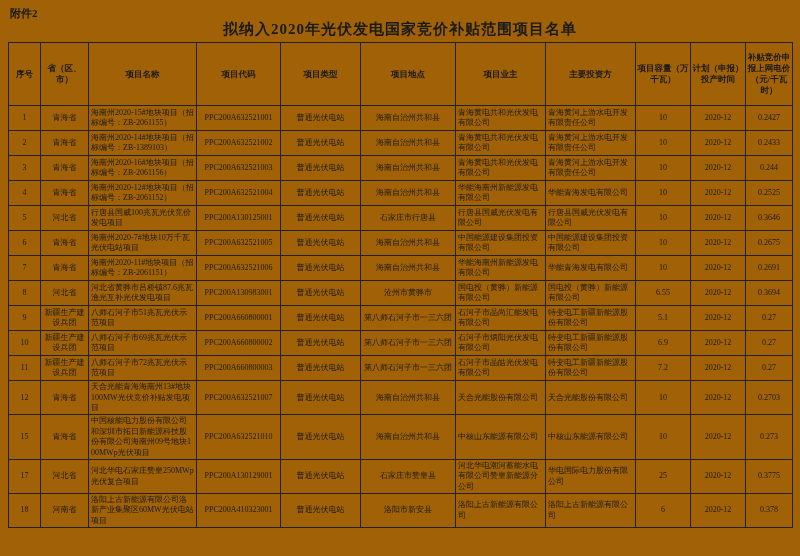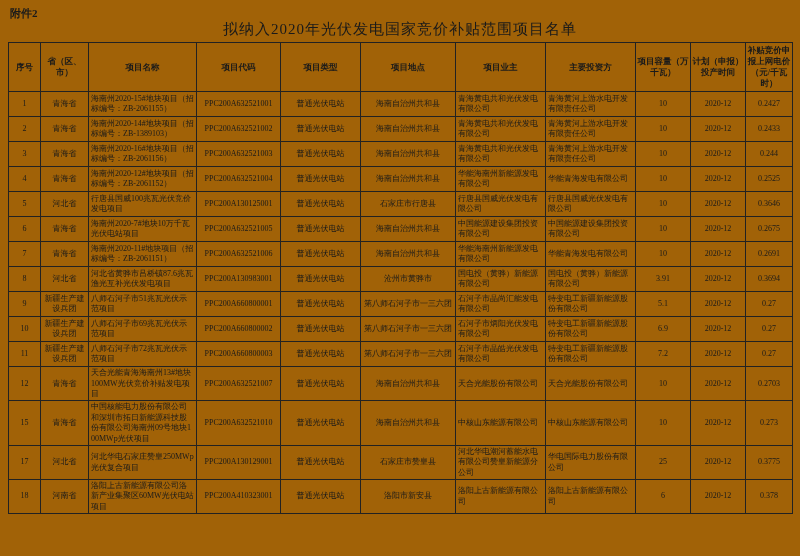--- a/index.html
+++ b/index.html
@@ -12,21 +12,21 @@
     color:#1a1a1a;
     box-sizing:border-box;
   }
   .attachment{
     position:absolute;top:6px;left:10px;
     font-size:11px;font-weight:bold;
   }
   .doc-title{
     position:absolute;top:20px;left:0;right:0;
     text-align:center;
-    font-size:15px;font-weight:normal;
+    font-size:15px;font-weight:bold;
     letter-spacing:1px;
   }
   table.grid{
     position:absolute;top:42px;left:8px;
     width:784px;
     border-collapse:collapse;
     table-layout:fixed;
   }
   table.grid th, table.grid td{
     border:1px solid #222;
@@ -35,21 +35,21 @@
     line-height:1.3;
     text-align:center;
     vertical-align:middle;
     word-break:break-all;
     overflow:hidden;
   }
   table.grid th{
     font-weight:bold;
     font-size:8.5px;
     height:38px;
-    padding:2px 1px;
+    padding:9px 1px;
   }
   table.grid td{height:22px;}
   
   table.grid td.col-2, table.grid td.col-6, table.grid td.col-7{text-align:left;}
   
   col.c0{width:32px;} col.c1{width:48px;} col.c2{width:108px;}
   col.c3{width:84px;} col.c4{width:80px;} col.c5{width:95px;}
   col.c6{width:90px;} col.c7{width:90px;} col.c8{width:55px;}
   col.c9{width:55px;} col.c10{width:47px;}
 </style>
@@ -183,21 +183,21 @@
         </tr>
         <tr>
           <td class="col-0">8</td>
           <td class="col-1">河北省</td>
           <td class="col-2">河北省黄骅市吕桥镇87.6兆瓦渔光互补光伏发电项目</td>
           <td class="col-3">PPC200A130983001</td>
           <td class="col-4">普通光伏电站</td>
           <td class="col-5">沧州市黄骅市</td>
           <td class="col-6">国电投（黄骅）新能源有限公司</td>
           <td class="col-7">国电投（黄骅）新能源有限公司</td>
-          <td class="col-8">3.91</td>
+          <td class="col-8">6.55</td>
           <td class="col-9">2020-12</td>
           <td class="col-10">0.3694</td>
         </tr>
         <tr>
           <td class="col-0">9</td>
           <td class="col-1">新疆生产建设兵团</td>
           <td class="col-2">八师石河子市51兆瓦光伏示范项目</td>
           <td class="col-3">PPC200A660800001</td>
           <td class="col-4">普通光伏电站</td>
           <td class="col-5">第八师石河子市一三六团</td>

